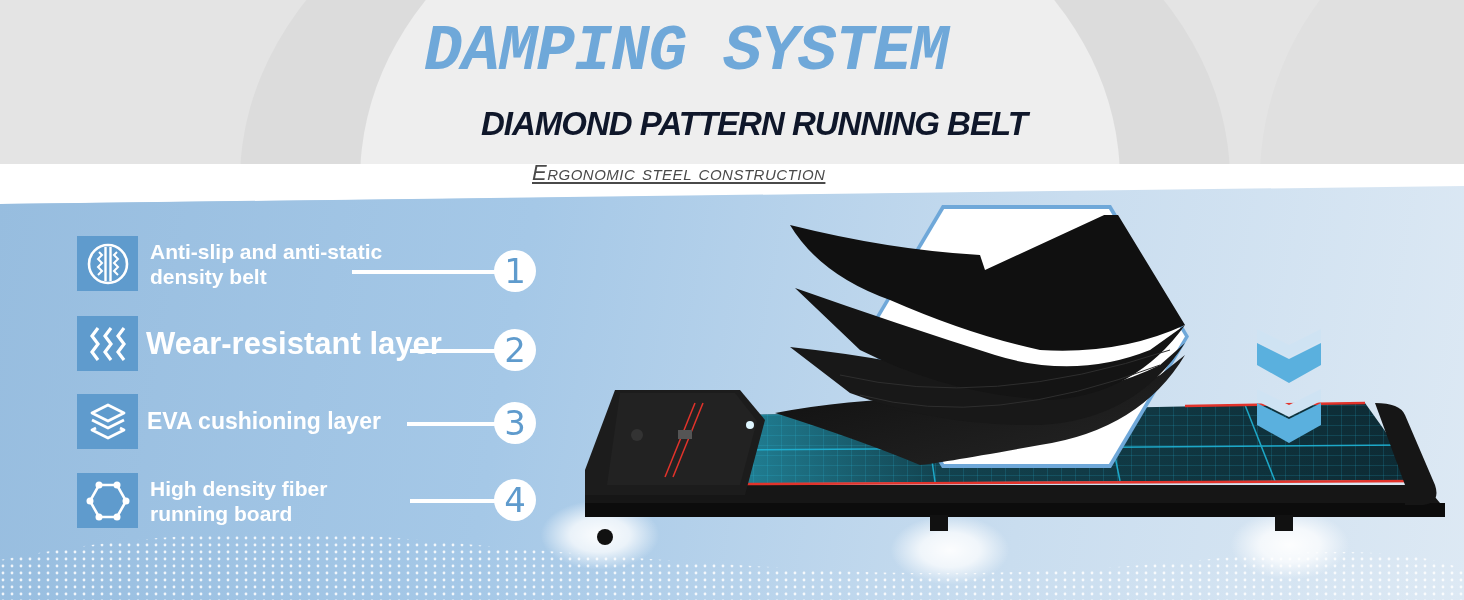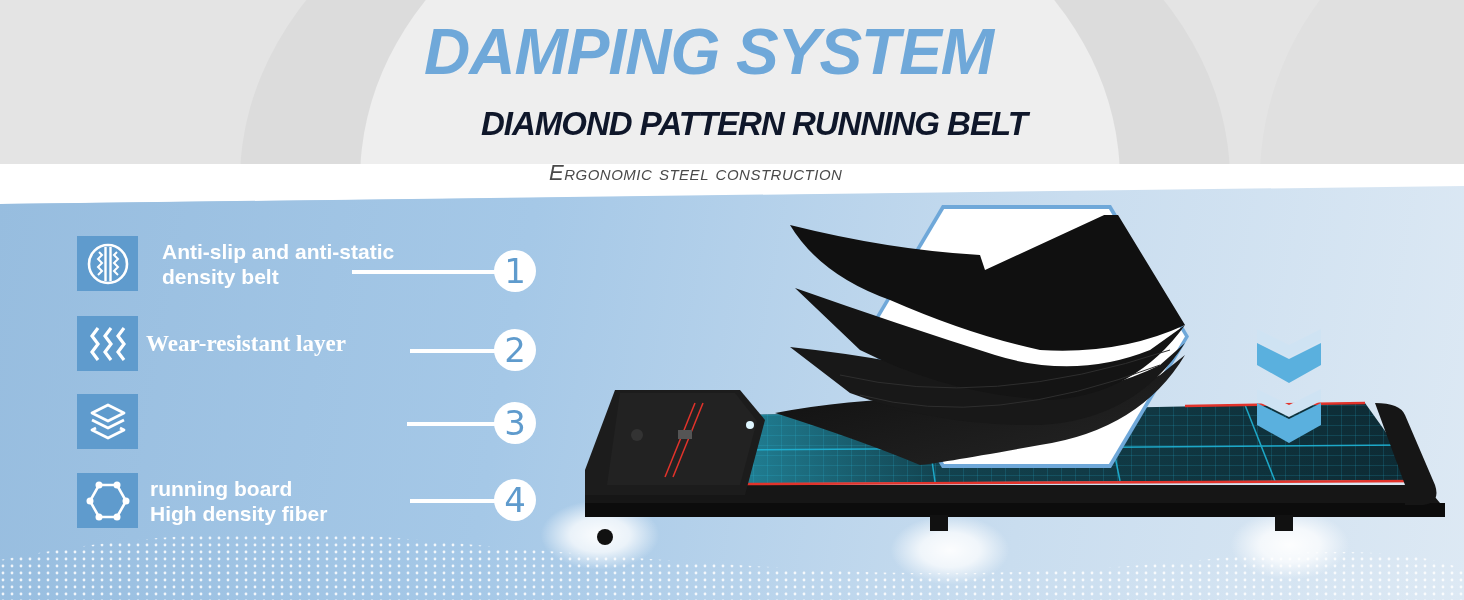--- a/index.html
+++ b/index.html
@@ -9,26 +9,26 @@
   .top-bg{position:absolute;left:0;top:0;width:1464px;height:170px;background:#e4e4e4;overflow:hidden;}
   .arc{position:absolute;border-radius:50%;}
   .arc.a1{left:240px;top:-180px;width:990px;height:720px;background:#dcdcdc;}
   .arc.a2{left:360px;top:-140px;width:760px;height:640px;background:#eeeeee;}
   .arc.a3{left:1260px;top:-120px;width:600px;height:600px;background:#e0e0e0;}
   .white-band{position:absolute;left:0;top:164px;width:1464px;height:40px;background:#ffffff;clip-path:polygon(0 0,100% 0,100% 58%,0 100%);}
   .blue-bg{position:absolute;left:0;top:186px;width:1464px;height:414px;
     background:linear-gradient(100deg,#97bddf 0%,#a5c8e7 35%,#c9ddef 70%,#dde9f4 100%);
     clip-path:polygon(0 18px,100% 0,100% 100%,0 100%);}
   .title{position:absolute;left:424px;top:20px;width:700px;color:#6fa8d9;font-weight:bold;font-style:italic;
-    font-size:64px;letter-spacing:-1px;line-height:1;font-family:Liberation Sans, sans-serif;}
+    font-size:64px;letter-spacing:-1px;line-height:1;font-family:Liberation Mono, monospace;}
   .subtitle{position:absolute;left:481px;top:107px;color:#0f172a;font-weight:bold;font-style:italic;font-size:33px;letter-spacing:-1px;line-height:1;}
-  .tagline{position:absolute;left:549px;top:162px;color:#4a4a4a;font-size:22px;font-style:italic;letter-spacing:.5px;font-variant:small-caps;line-height:1;}
+  .tagline{position:absolute;left:532px;top:162px;color:#4a4a4a;font-size:22px;font-style:italic;letter-spacing:.5px;font-variant:small-caps;line-height:1;text-decoration:underline;}
   .feature{position:absolute;left:77px;display:flex;align-items:center;}
   .ficon{width:61px;height:55px;background:#5f9bcd;display:flex;align-items:center;justify-content:center;flex:none;}
-  .flabel{color:#ffffff;font-weight:bold;font-size:21px;line-height:25px;margin-left:24px;}
+  .flabel{color:#ffffff;font-weight:bold;font-size:21px;line-height:25px;margin-left:12px;}
   .connector{position:absolute;height:4px;background:#ffffff;}
   .badge{position:absolute;width:42px;height:42px;border-radius:50%;background:#ffffff;color:#5f9bcd;
     font-size:34px;display:flex;align-items:center;justify-content:center;line-height:1;font-family:"DejaVu Sans",sans-serif;font-weight:normal;}
   .hex{position:absolute;left:864px;top:205px;width:325px;height:263px;background:#6fa8d9;
     clip-path:polygon(24% 0,76% 0,100% 50%,76% 100%,24% 100%,0 50%);}
   .hex-inner{position:absolute;left:868px;top:209px;width:317px;height:255px;background:#ffffff;
     clip-path:polygon(24% 0,76% 0,100% 50%,76% 100%,24% 100%,0 50%);}
   .treadmill{position:absolute;left:585px;top:385px;width:860px;height:165px;}
   .glow{position:absolute;border-radius:50%;background:radial-gradient(ellipse,rgba(255,255,255,.95) 0,rgba(255,255,255,.75) 35%,rgba(255,255,255,.0) 70%);}
   .arrows{position:absolute;left:1257px;top:325px;width:64px;height:120px;}
@@ -78,54 +78,57 @@
   <div class="badge" style="left:494px;top:250px;">1</div>
 
   <div class="feature" style="top:316px;">
     <div class="ficon">
       <svg width="44" height="44" viewBox="0 0 44 44">
         <polyline points="12,6 6,14 12,22 6,30 12,38" fill="none" stroke="#fff" stroke-width="3.2"></polyline>
         <polyline points="25,6 19,14 25,22 19,30 25,38" fill="none" stroke="#fff" stroke-width="3.2"></polyline>
         <polyline points="38,6 32,14 38,22 32,30 38,38" fill="none" stroke="#fff" stroke-width="3.2"></polyline>
       </svg>
     </div>
-    <div class="flabel" style="font-size:23px;margin-left:8px;font-family:Liberation Serif, serif;">
+    <div class="flabel" style="font-size:31px;margin-left:8px;">
       <div>Wear-resistant layer</div>
     </div>
   </div>
   <div class="connector" style="left:410px;top:349px;width:90px;"></div>
   <div class="badge" style="left:494px;top:329px;">2</div>
 
   <div class="feature" style="top:394px;">
     <div class="ficon">
       <svg width="44" height="44" viewBox="0 0 44 44">
         <polygon points="22,5 38,13 22,21 6,13" fill="none" stroke="#fff" stroke-width="2.8" stroke-linejoin="round"></polygon>
         <polyline points="6,20 22,28 38,20" fill="none" stroke="#fff" stroke-width="2.8" stroke-linejoin="round"></polyline>
         <polyline points="10,28 6,30 22,38 38,30 34,28" fill="none" stroke="#fff" stroke-width="2.8" stroke-linejoin="round"></polyline>
       </svg>
+    </div>
+    <div class="flabel" style="font-size:23px;margin-left:9px;">
+      <div>EVA cushioning layer</div>
     </div>
   </div>
   <div class="connector" style="left:407px;top:422px;width:93px;"></div>
   <div class="badge" style="left:494px;top:402px;">3</div>
 
   <div class="feature" style="top:473px;">
     <div class="ficon">
       <svg width="46" height="46" viewBox="0 0 46 46">
         <polygon points="14,7 32,7 41,23 32,39 14,39 5,23" fill="none" stroke="#fff" stroke-width="2.6"></polygon>
         <circle cx="14" cy="7" r="3.5" fill="#fff"></circle>
           <circle cx="32" cy="7" r="3.5" fill="#fff"></circle>
         <circle cx="41" cy="23" r="3.5" fill="#fff"></circle>
           <circle cx="32" cy="39" r="3.5" fill="#fff"></circle>
         <circle cx="14" cy="39" r="3.5" fill="#fff"></circle>
           <circle cx="5" cy="23" r="3.5" fill="#fff"></circle>
       </svg>
     </div>
     <div class="flabel" style="font-size:21px;margin-left:12px;">
+      <div>High density fiber</div>
       <div>running board</div>
-      <div>High density fiber</div>
     </div>
   </div>
   <div class="connector" style="left:410px;top:499px;width:90px;"></div>
   <div class="badge" style="left:494px;top:479px;">4</div>
 
   <div class="glow" style="left:540px;top:500px;width:120px;height:70px;"></div>
   <div class="glow" style="left:890px;top:515px;width:120px;height:70px;"></div>
   <div class="glow" style="left:1230px;top:510px;width:120px;height:70px;"></div>
 
   <svg class="treadmill" viewBox="0 0 860 165">

